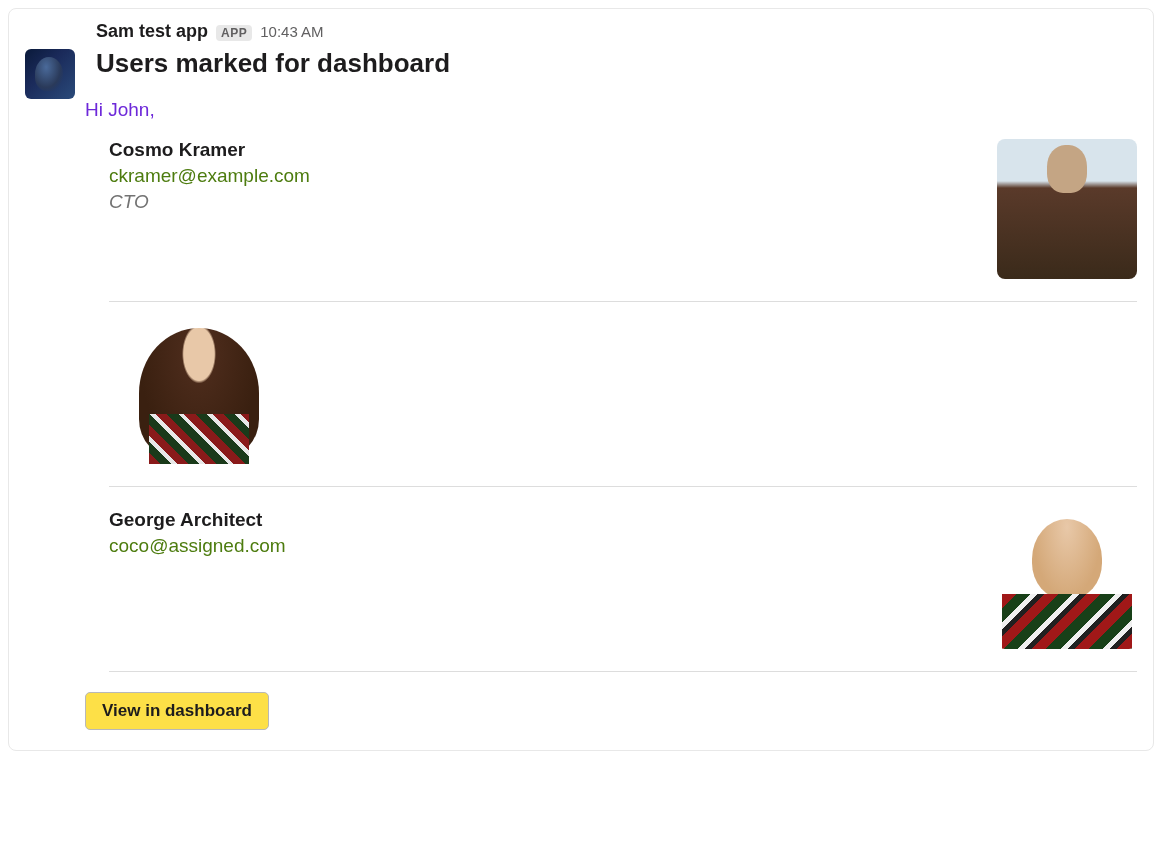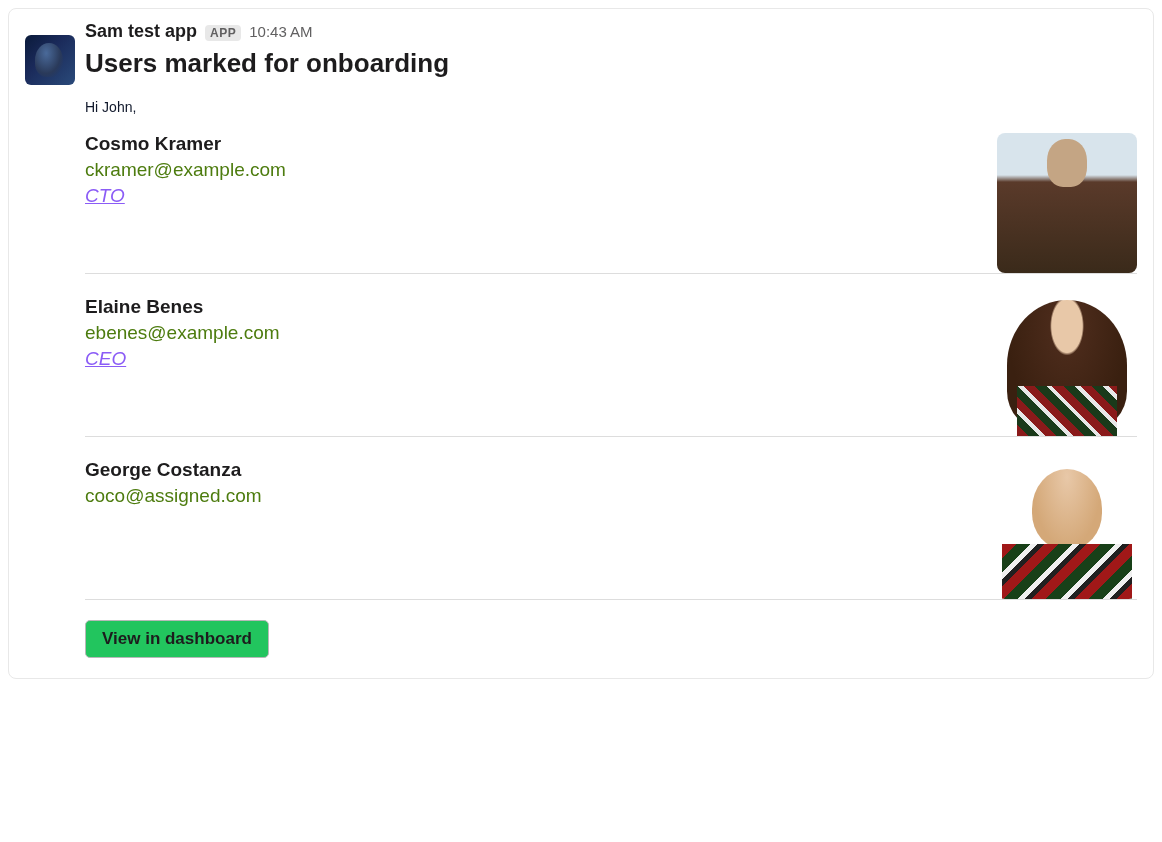--- a/index.html
+++ b/index.html
@@ -15,22 +15,22 @@
     }
     .message-container {
       border: 1px solid #e8e8e8;
       border-radius: 8px;
       padding: 12px 16px 20px 16px;
       max-width: 1146px;
       background: #ffffff;
     }
     .message-header {
       display: flex;
-      align-items: center;
-      gap: 10px;
+      align-items: flex-end;
+      gap: 21px;
     }
     .app-avatar {
       width: 50px;
       height: 50px;
       border-radius: 6px;
       background: linear-gradient(135deg, #0a1a3a 0%, #1a2a5a 40%, #2a4a7a 100%);
       flex-shrink: 0;
       position: relative;
       overflow: hidden;
     }
@@ -72,35 +72,37 @@
       margin-left: 60px;
     }
     .message-title {
       font-size: 26px;
       font-weight: 900;
       margin-top: 6px;
       margin-bottom: 20px;
       color: #1d1c1d;
     }
     .greeting {
-      font-size: 14px;
-      color: #0f172a;
+      font-size: 19px;
+      color: #6d28d9;
       margin-bottom: 18px;
     }
     .intro-text {
       font-size: 19px;
       color: #1d1c1d;
       margin-bottom: 28px;
     }
     .user-section {
       display: flex;
       justify-content: space-between;
       align-items: flex-start;
+      padding-bottom: 22px;
       border-bottom: 1px solid #dddddd;
       margin-bottom: 22px;
+      margin-left: 24px;
     }
     .user-section:last-of-type {
       margin-bottom: 20px;
     }
     .user-info {
       flex: 1;
     }
     .user-name {
       font-weight: 700;
       font-size: 19px;
@@ -109,22 +111,21 @@
     }
     .user-email {
       color: #4d7c0f;
       font-size: 19px;
       margin-bottom: 4px;
       cursor: pointer;
     }
     .user-role {
       font-style: italic;
       font-size: 19px;
-      color: #8b5cf6;
-      text-decoration: underline;
+      color: #737373;
     }
     .user-avatar {
       width: 140px;
       height: 140px;
       border-radius: 8px;
       flex-shrink: 0;
       margin-left: 20px;
     }
     .avatar-1 {
       background: linear-gradient(180deg, #d8e4ec 0%, #d8e4ec 30%, #5a3a2a 35%, #3a2a1a 100%);
@@ -172,21 +173,21 @@
       border-radius: 50% 50% 45% 45%;
     }
     .avatar-3::after {
       content: "";
       position: absolute;
       bottom: 0; left: 50%; transform: translateX(-50%);
       width: 130px; height: 55px;
       background: repeating-linear-gradient(135deg, #a01818 0 10px, #184018 10px 20px, #f0f0f0 20px 25px, #202020 25px 30px);
     }
     .action-button {
-      background: #22c55e;
+      background: #fde047;
       border: 1px solid #b8b8b8;
       border-radius: 5px;
       padding: 8px 16px;
       font-size: 17px;
       font-weight: 700;
       color: #1d1c1d;
       cursor: pointer;
       font-family: inherit;
     }
   </style>
@@ -196,49 +197,44 @@
 <div class="message-container">
   <div class="message-header">
     <div class="app-avatar"></div>
     <div style="flex:1">
       <div class="header-meta">
         <span class="app-name">Sam test app</span>
         <span class="app-badge">APP</span>
         <span class="timestamp">10:43 AM</span>
       </div>
       <div class="message-body" style="margin-left:0">
-        <h1 class="message-title">Users marked for onboarding</h1>
+        <h1 class="message-title">Users marked for dashboard</h1>
       </div>
     </div>
   </div>
 
   <div class="message-body">
     <p class="greeting">Hi John,</p>
 
     <div class="user-section">
       <div class="user-info">
         <div class="user-name">Cosmo Kramer</div>
         <div class="user-email">ckramer@example.com</div>
         <div class="user-role">CTO</div>
       </div>
       <div class="user-avatar avatar-1"></div>
     </div>
 
     <div class="user-section">
-      <div class="user-info">
-        <div class="user-name">Elaine Benes</div>
-        <div class="user-email">ebenes@example.com</div>
-        <div class="user-role">CEO</div>
-      </div>
       <div class="user-avatar avatar-2"></div>
     </div>
 
     <div class="user-section">
       <div class="user-info">
-        <div class="user-name">George Costanza</div>
+        <div class="user-name">George Architect</div>
         <div class="user-email">coco@assigned.com</div>
       </div>
       <div class="user-avatar avatar-3"></div>
     </div>
 
     <button class="action-button">View in dashboard</button>
   </div>
 </div>
 
 </body></html>

